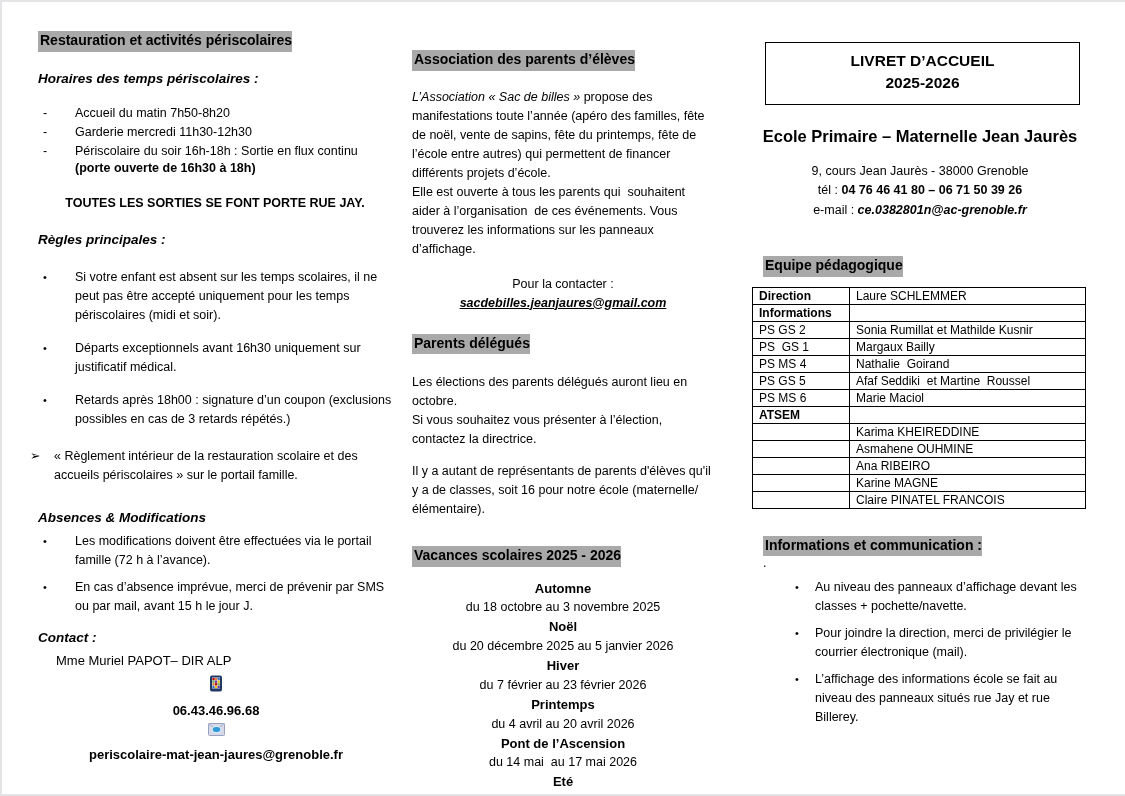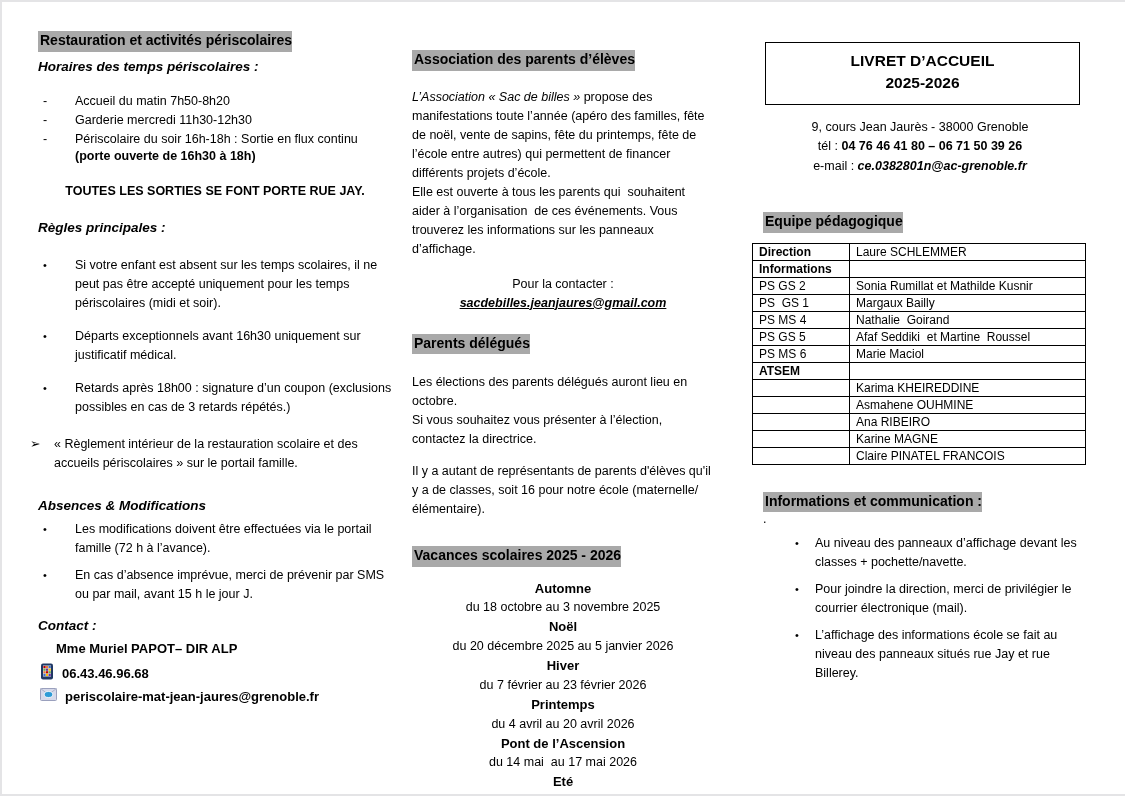--- a/index.html
+++ b/index.html
@@ -20,37 +20,37 @@
     display:inline-block; background:#a9a9a9; color:#000;
     font-weight:bold; font-size:14px; padding:1px 0 2px 2px; line-height:1.25;
   }
   .pre { white-space:pre-wrap; }
   p { margin:0; line-height:1.52; }
   .it-b { font-style:italic; font-weight:bold; }
   .b { font-weight:bold; }
 
   
   .c1-heading { margin-top:31px; }
-  .sched-title { margin-top:5px; font-size:13.5px; }
+  .sched-title { margin-top:17px; font-size:13.5px; }
   .dash-list { margin-top:15px; }
   .dash-item { display:grid; grid-template-columns:37px 1fr; line-height:1.52; }
   .dash-item .glyph { padding-left:5px; }
   .bold-subline { margin-left:37px; font-weight:bold; }
   .exits { margin-top:19px; font-weight:bold;text-align:center; }
   .rules-title { margin-top:17px; font-size:13.5px; }
   .bullet-list { margin-top:17px; }
   .bullet-item { display:grid; grid-template-columns:37px 1fr; line-height:1.52; margin-bottom:14px; }
   .bullet-item .glyph { padding-left:5px; font-size:11px; line-height:19px; }
   .arrow-item { display:grid; grid-template-columns:24px 1fr; margin-top:18px; margin-left:-8px; line-height:1.52; }
   .absences-title { margin-top:23px; font-size:13.5px; }
   .absences-list { margin-top:4px; }
   .absences-list .bullet-item { margin-bottom:8px; }
   .contact-title { margin-top:12px; font-size:13.5px; }
-  .contact-name { margin-left:18px; font-weight:bold; font-size:13px; margin-top:2px; }
-  .contact-line { display:flex; align-items:center; gap:8px; margin-top:5px; margin-left:2px; font-weight:bold; font-size:13px; }
+  .contact-name { margin-left:18px; font-weight:normal; font-size:13px; margin-top:2px; }
+  .contact-line { display:flex; align-items:center; gap:8px; margin-top:5px; margin-left:2px; font-weight:bold; font-size:13px;flex-direction:column; }
   .icon { flex:0 0 auto; display:inline-block; }
 
   
   .c2-heading1 { margin-top:50px; }
   .assoc-text { margin-top:17px; }
   .center-line { text-align:center; }
   .contacter { margin-top:16px; }
   .maillink { color:#000000; font-weight:bold; font-style:italic; text-decoration:underline; }
   .c2-heading2 { margin-top:21px; }
   .delegates-p1 { margin-top:19px; }
@@ -221,20 +221,21 @@
   </div>
 
 </div>
 
 <div class="col" id="col3">
   <div class="title-box">
     <div>LIVRET D’ACCUEIL</div>
     <div>2025-2026</div>
   </div>
 
+  <p class="school-name pre">Ecole Primaire – Maternelle Jean Jaurès</p>
 
   <div class="addr-block">
     <div class="pre">9, cours Jean Jaurès - 38000 Grenoble</div>
     <div><span class="pre">tél : </span><span class="b pre">04 76 46 41 80 – 06 71 50 39 26</span></div>
     <div><span class="pre">e-mail : </span><span class="b pre" style="font-style:italic">ce.0382801n@ac-grenoble.fr</span></div>
   </div>
 
   <div class="team-heading">
     <span class="hl">Equipe pédagogique</span>
   </div>

